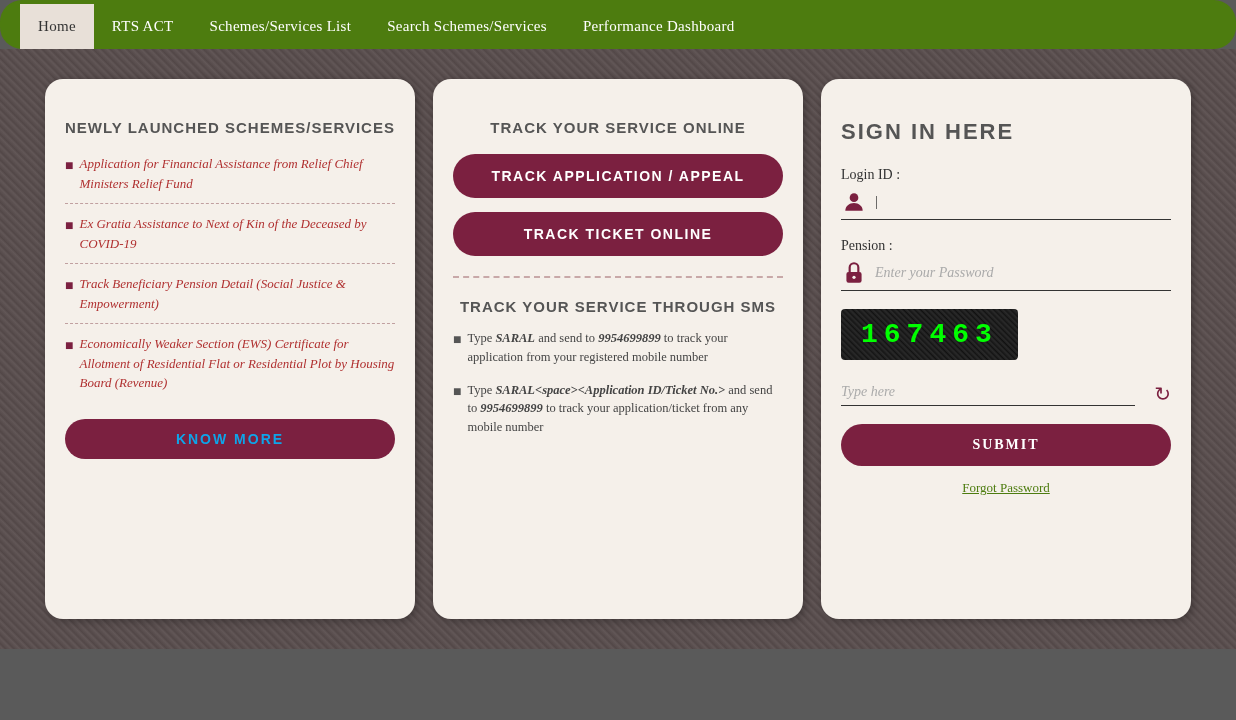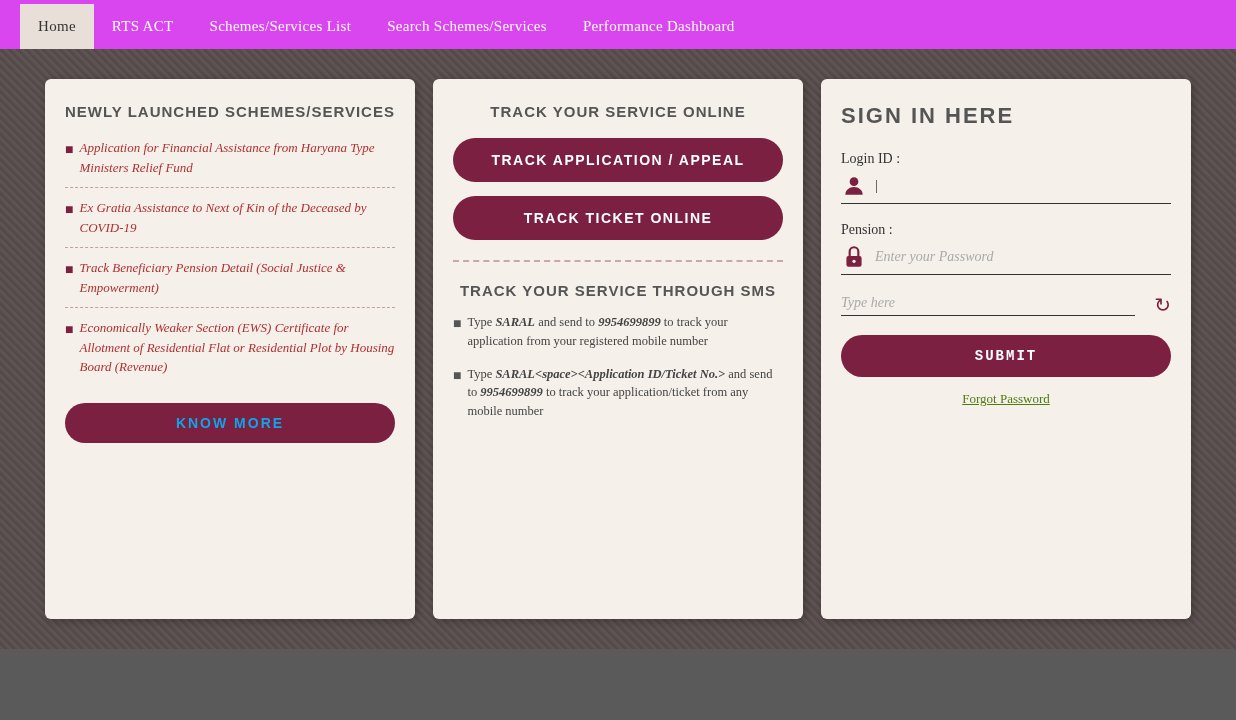--- a/index.html
+++ b/index.html
@@ -5,22 +5,23 @@
     * { margin: 0; padding: 0; box-sizing: border-box; }
     body {
       font-family: Georgia, serif;
       background: #5a5a5a;
       min-height: 720px;
       overflow-x: hidden;
     }
 
     
     nav {
-      background: #d946ef;
+      background: #4d7c0f;
       width: 100%;
+      border-radius: 22px;
     }
     .nav-row {
       display: flex;
       align-items: center;
       padding: 0 20px;
     }
     .nav-row-1 {
       padding-top: 4px;
     }
     .nav-item {
@@ -45,22 +46,22 @@
       min-height: 600px;
       padding: 30px 20px;
       display: flex;
       justify-content: center;
       gap: 18px;
     }
 
     
     .card {
       background: #f5f0ea;
-      border-radius: 6px;
-      padding: 24px 20px;
+      border-radius: 18px;
+      padding: 40px 20px;
       flex: 1;
       max-width: 370px;
       min-width: 290px;
       box-shadow: 2px 2px 8px rgba(0,0,0,0.3);
     }
 
     
     .card-title {
       text-align: center;
       font-size: 15px;
@@ -238,21 +239,20 @@
       letter-spacing: 6px;
       padding: 10px 20px;
       display: inline-block;
       border-radius: 4px;
       margin-bottom: 12px;
       user-select: none;
     }
 
     .captcha-row {
       display: flex;
-      align-items: center;
       gap: 19px;
       margin-bottom: 18px;
     }
     .captcha-input-wrapper {
       display: flex;
       align-items: center;
       border-bottom: 1.5px solid #333;
       flex: 1;
       padding-bottom: 4px;
     }
@@ -282,21 +282,21 @@
       background: #7b2040;
       color: #fff;
       border: none;
       border-radius: 25px;
       padding: 13px;
       font-size: 14px;
       font-weight: bold;
       letter-spacing: 2px;
       cursor: pointer;
       text-align: center;
-      font-family: Liberation Mono, monospace;
+      font-family: Liberation Serif, serif;
       margin-bottom: 14px;
     }
 
     .forgot-password {
       text-align: center;
       font-size: 13px;
       color: #4d7c0f;
       font-family: Georgia, serif;
       cursor: pointer;
       text-decoration: underline;
@@ -325,21 +325,21 @@
   </div>
 </nav>
 
 <div class="page-bg">
 
   <div class="card">
     <div class="card-title">NEWLY LAUNCHED SCHEMES/SERVICES</div>
     <ul class="scheme-list">
       <li class="scheme-item">
         <span class="scheme-bullet">■</span>
-        <span>Application for Financial Assistance from Haryana Type Ministers Relief Fund</span>
+        <span>Application for Financial Assistance from Relief Chief Ministers Relief Fund</span>
       </li>
       <li class="scheme-item">
         <span class="scheme-bullet">■</span>
         <span>Ex Gratia Assistance to Next of Kin of the Deceased by COVID-19</span>
       </li>
       <li class="scheme-item">
         <span class="scheme-bullet">■</span>
         <span>Track Beneficiary Pension Detail (Social Justice &amp; Empowerment)</span>
       </li>
       <li class="scheme-item">
@@ -387,20 +387,23 @@
     <label class="form-label">Pension :</label>
     <div class="input-wrapper">
       <svg class="input-icon lock-svg" viewBox="0 0 24 24" fill="#7b2040">
         <rect x="5" y="11" width="14" height="10" rx="2" fill="#7b2040"></rect>
         <path d="M8 11V7a4 4 0 1 1 8 0v4" stroke="#7b2040" stroke-width="2" fill="none"></path>
         <circle cx="12" cy="16" r="1.5" fill="#f5f0ea"></circle>
       </svg>
       <input type="password" class="input-field" placeholder="Enter your Password" style="">
     </div>
 
+    <div style="margin-bottom: 10px;">
+      <div class="captcha-box">167463</div>
+    </div>
 
     <div class="captcha-row">
       <div class="captcha-input-wrapper">
         <input type="text" class="captcha-input" placeholder="Type here" style="">
       </div>
       <span class="refresh-icon">↻</span>
     </div>
 
     <button class="submit-btn">SUBMIT</button>
     <div class="forgot-password">Forgot Password</div>

